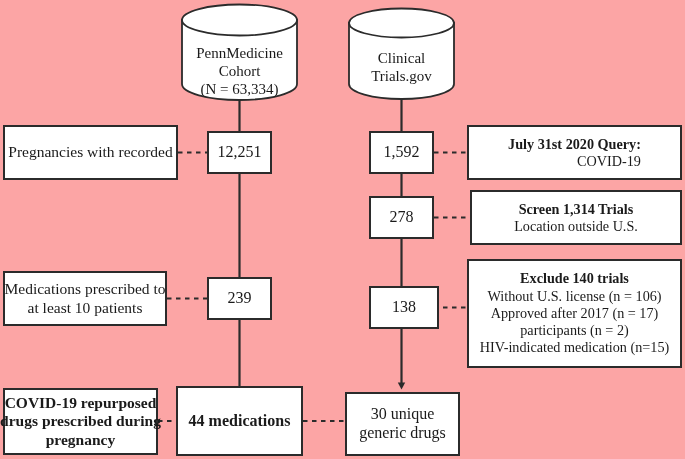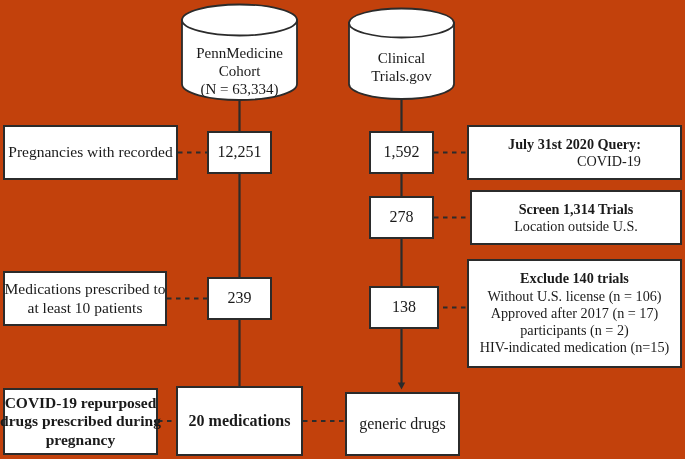--- a/index.html
+++ b/index.html
@@ -9,21 +9,21 @@
     background: #ffffff;
   }
   body {
     font-family: "Liberation Serif", "DejaVu Serif", serif;
     color: #1a1a1a;
   }
   #flow-canvas {
     position: relative;
     width: 685px;
     height: 459px;
-    background: #c2410c;
+    background: #fca5a5;
     overflow: hidden;
   }
   
   #connector-layer {
     position: absolute;
     left: 0; top: 0;
     width: 685px;
     height: 459px;
     z-index: 1;
   }
@@ -143,37 +143,38 @@
 
   <div class="node count-node" style="left:207px; top:131px; width:65px; height:43px;">
     <span class="line">12,251</span>
   </div>
 
   <div class="node count-node" style="left:207px; top:277px; width:65px; height:43px;">
     <span class="line">239</span>
   </div>
 
   <div class="node count-node bold" style="left:176px; top:386px; width:127px; height:70px;">
-    <span class="line">20 medications</span>
+    <span class="line">44 medications</span>
   </div>
 
   <div class="node count-node" style="left:369px; top:131px; width:65px; height:43px;">
     <span class="line">1,592</span>
   </div>
 
   <div class="node count-node" style="left:369px; top:196px; width:65px; height:43px;text-align:right;">
     <span class="line">278</span>
   </div>
 
   <div class="node count-node" style="left:369px; top:286px; width:70px; height:43px;">
     <span class="line">138</span>
   </div>
 
   <div class="node count-node" style="left:345px; top:392px; width:115px; height:64px;">
     <div class="lines">
+      <span class="line">30 unique</span>
       <span class="line">generic drugs</span>
     </div>
   </div>
 
   <div class="node small-note" style="left:467px; top:125px; width:215px; height:55px;text-align:right;">
     <div class="lines">
       <span class="line bold">July 31st 2020 Query:</span>
       <span class="line">COVID-19</span>
     </div>
   </div>

